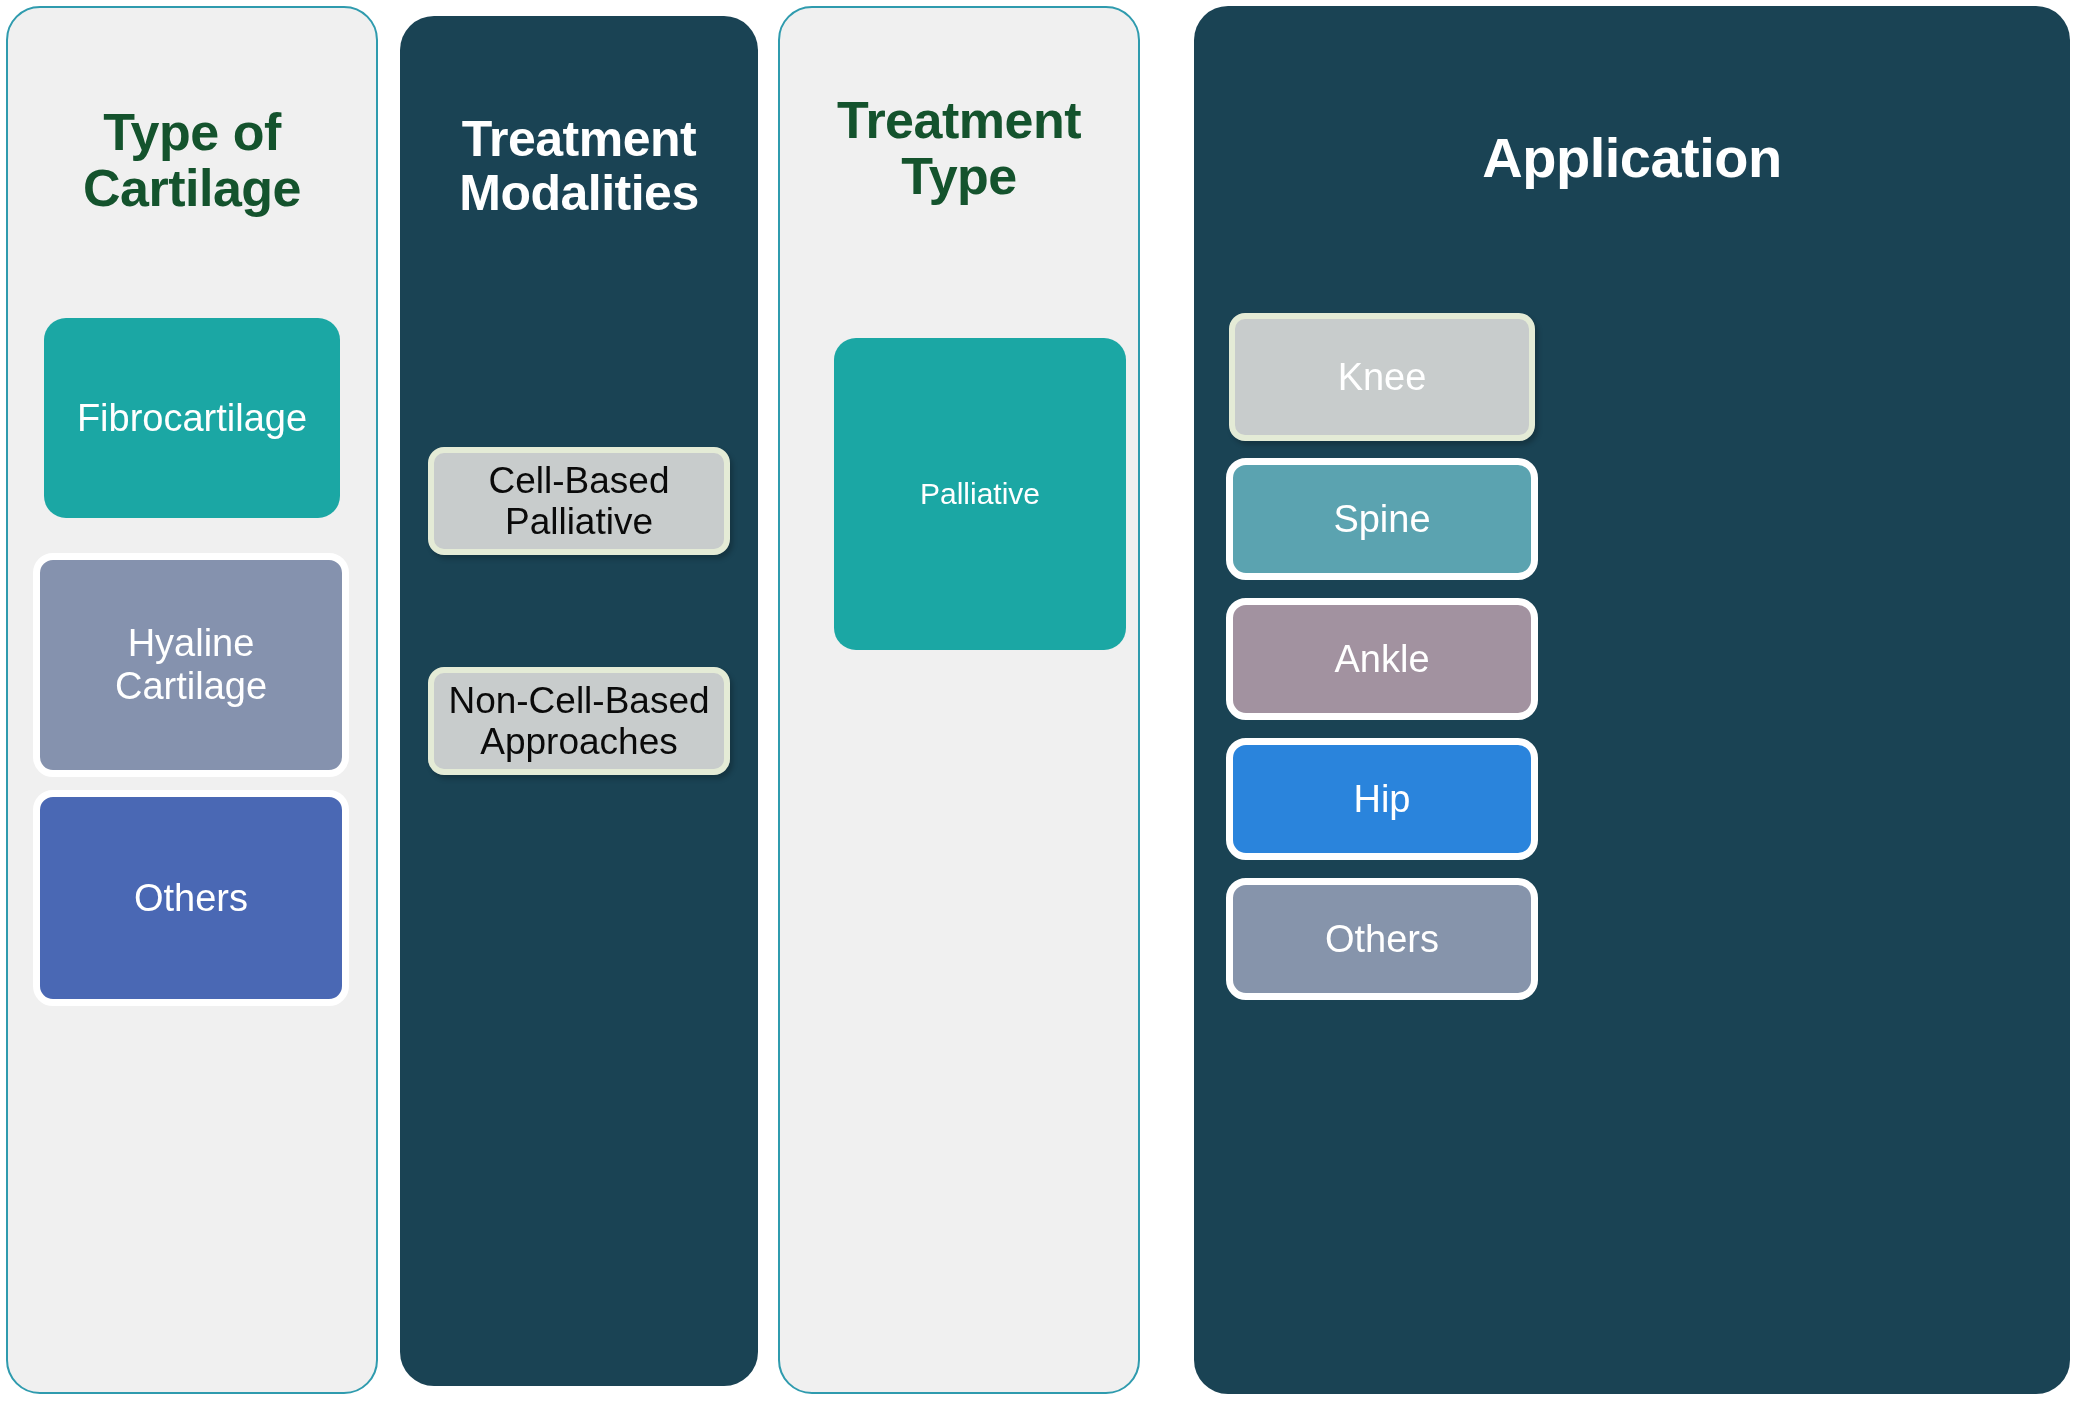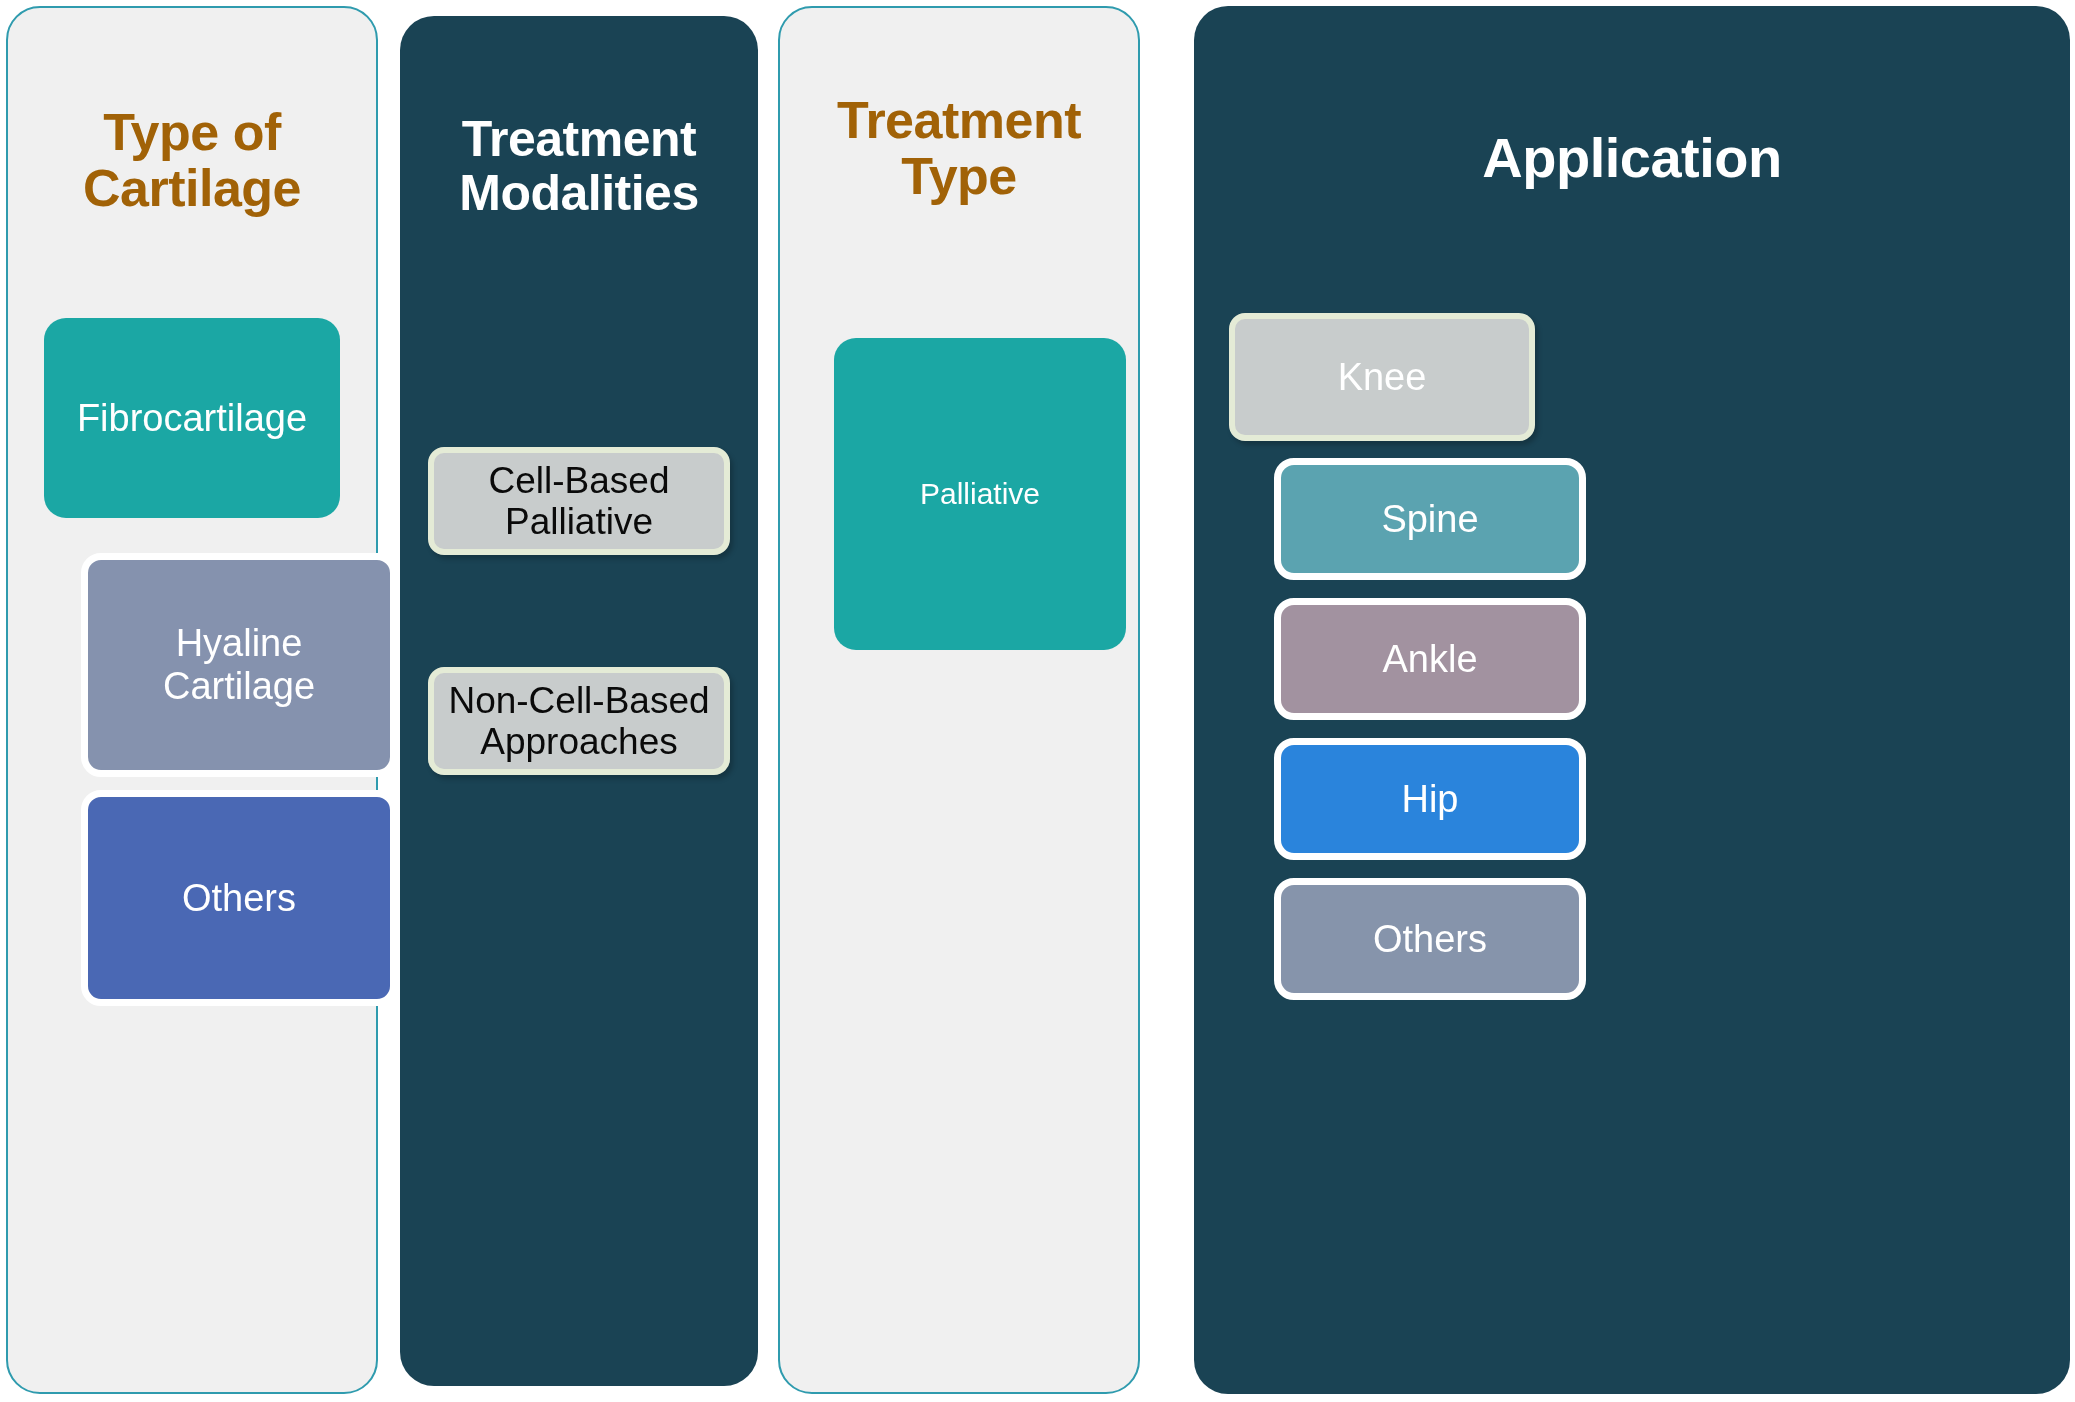--- a/index.html
+++ b/index.html
@@ -41,40 +41,39 @@
   }
 
   
   .panel-title {
     font-weight: bold;
     text-align: center;
     line-height: 1.08;
     letter-spacing: -0.5px;
     white-space: pre-line;
   }
-  .title-dark-text { color: #a16207; }
+  .title-dark-text { color: #14532d; }
   .title-light-text { color: #FFFFFF; }
 
   
   .item {
     position: absolute;
     box-sizing: border-box;
     display: flex;
     align-items: center;
     justify-content: center;
     text-align: center;
     line-height: 1.12;
     white-space: pre-line;
   }
 
   
   .chip-white {
     border: 7px solid #FFFFFF;
     border-radius: 20px;
-    margin-left: 48px;
   }
   
   .chip-plain {
     border: none;
     border-radius: 22px;
   }
   
   .chip-green {
     border: 6px solid #E4EBD6;
     border-radius: 16px;

